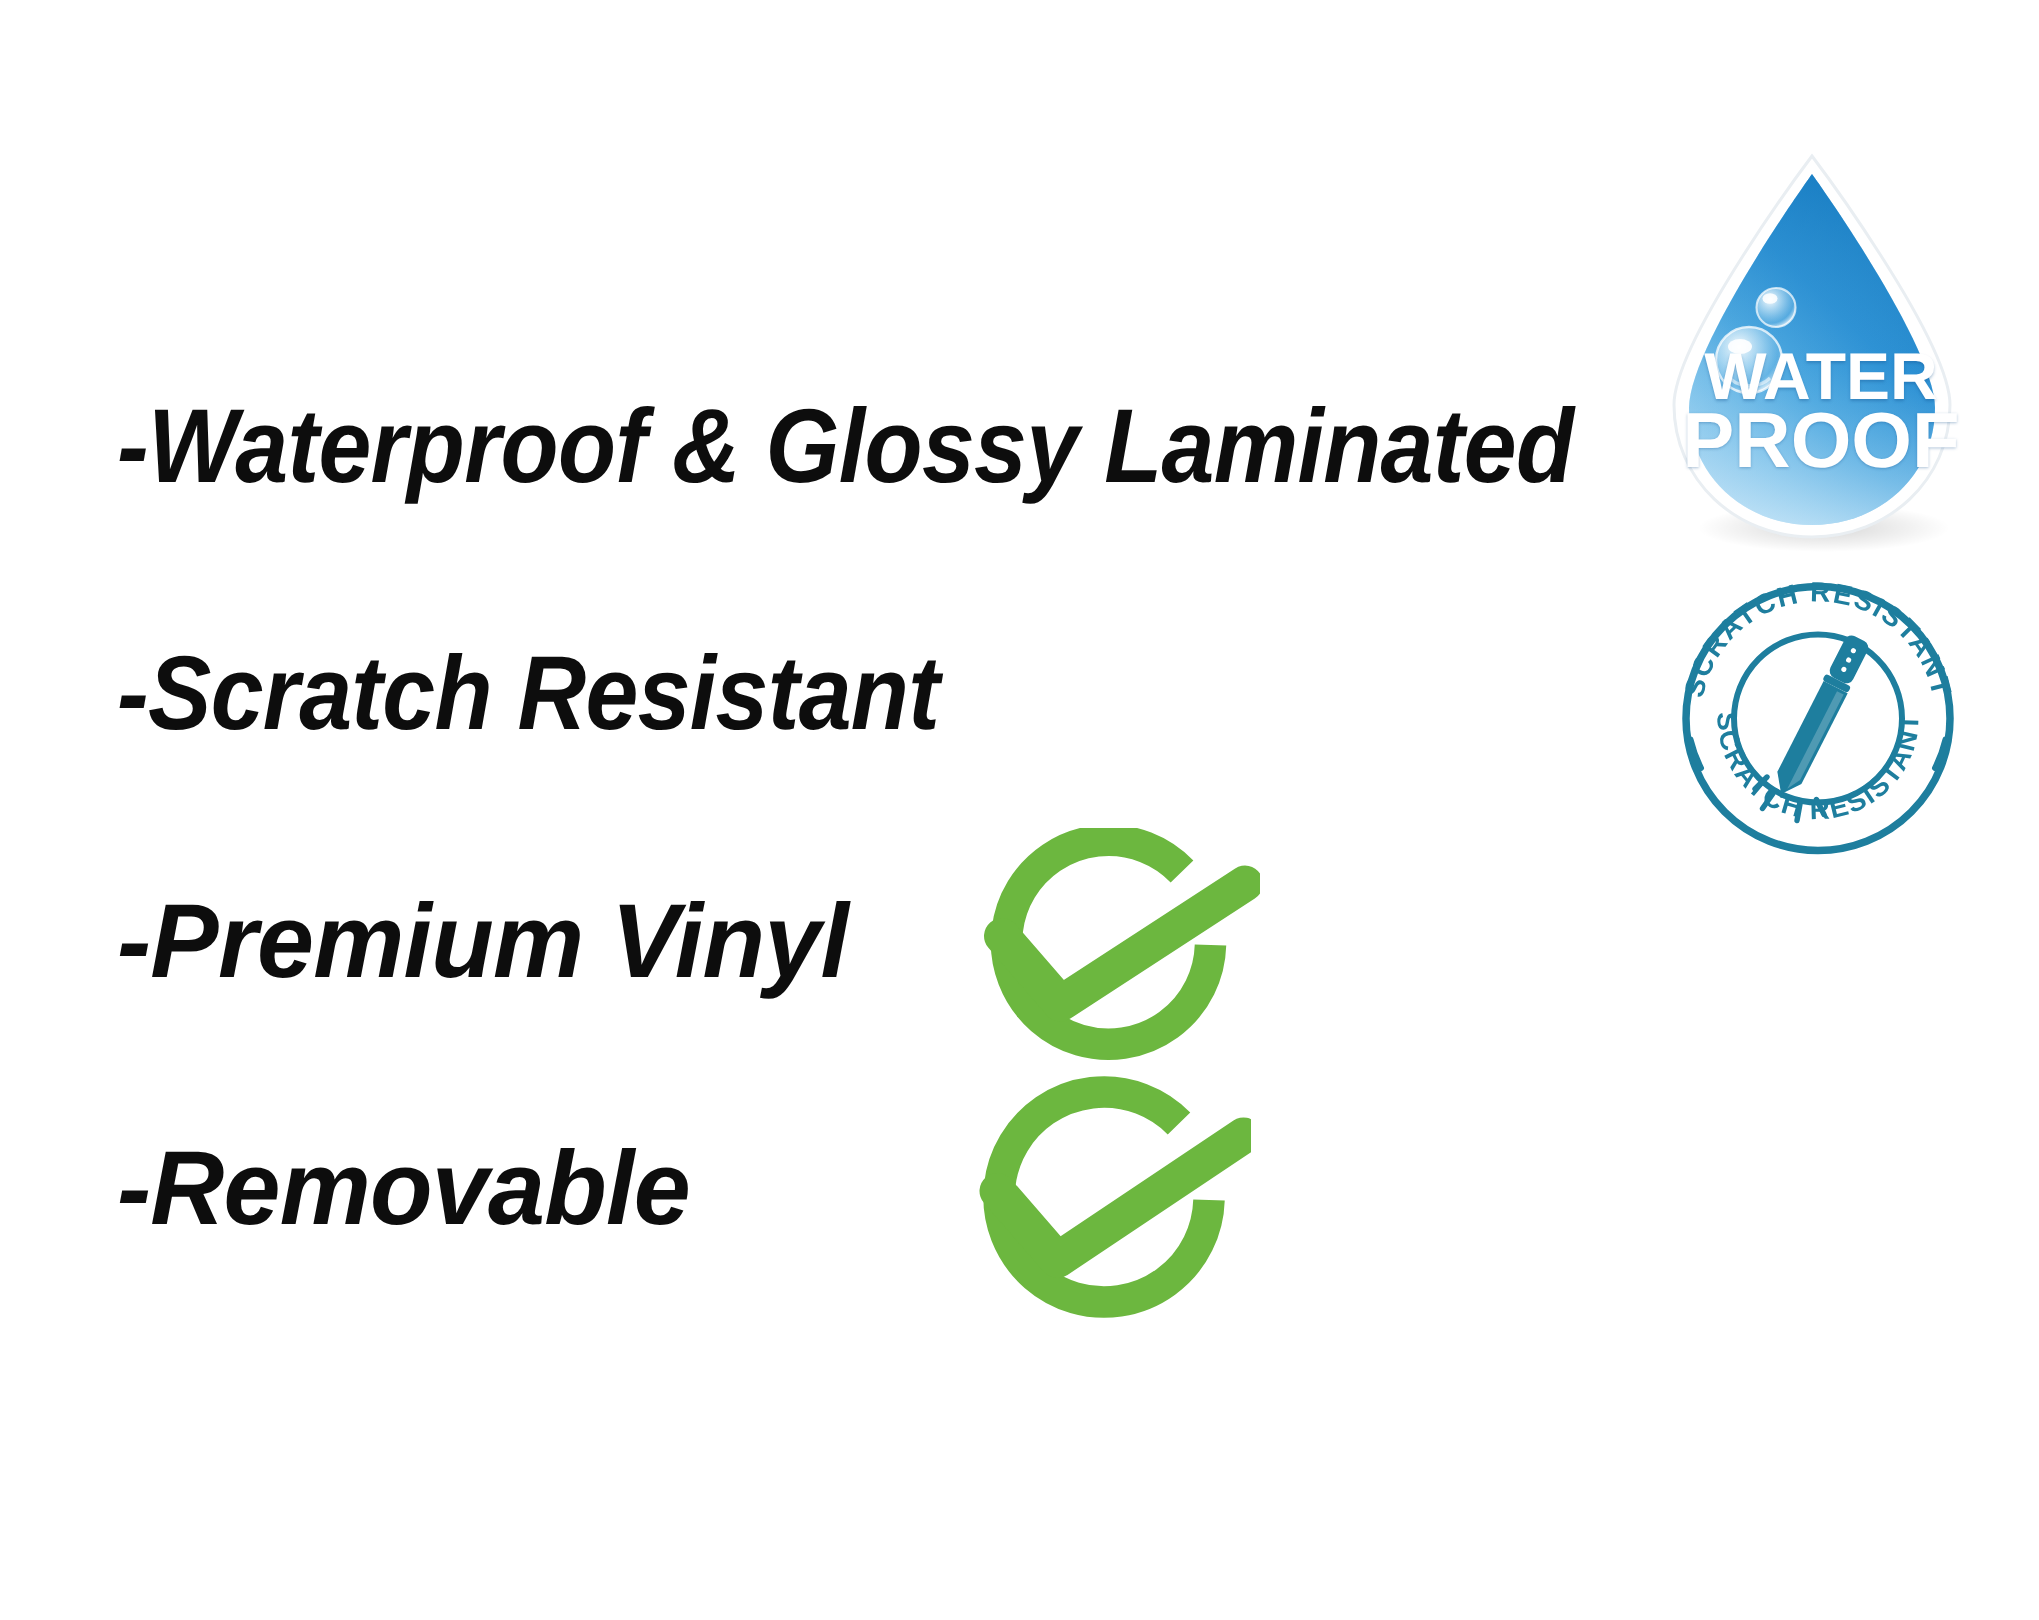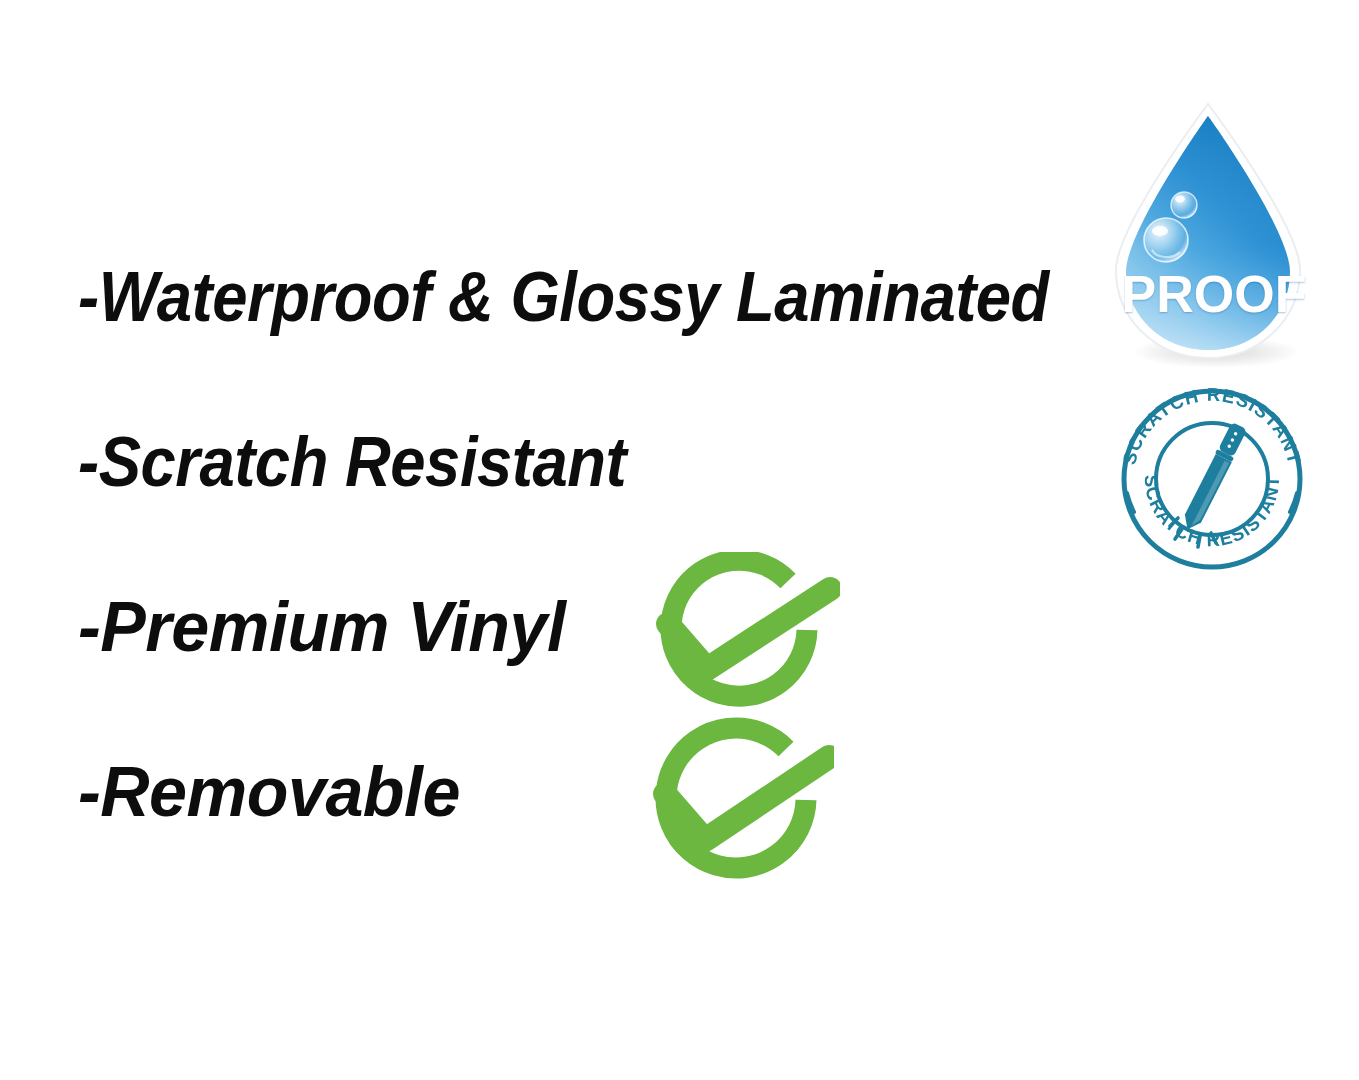--- a/index.html
+++ b/index.html
@@ -145,20 +145,21 @@
       <circle cx="86" cy="105" r="13" fill="url(#bubbleGrad)"></circle>
       <circle cx="86" cy="105" r="13" fill="none" stroke="#ffffff" stroke-opacity="0.7" stroke-width="1.4"></circle>
       <ellipse cx="82" cy="99" rx="5" ry="3.5" fill="#ffffff" fill-opacity="0.85"></ellipse>
 
       <circle cx="68" cy="140" r="22" fill="url(#bubbleGrad)"></circle>
       <circle cx="68" cy="140" r="22" fill="none" stroke="#ffffff" stroke-opacity="0.75" stroke-width="1.6"></circle>
       <ellipse cx="62" cy="131" rx="8" ry="5" fill="#ffffff" fill-opacity="0.9"></ellipse>
       <path d="M54 150 C58 158 74 160 82 152" fill="none" stroke="#ffffff" stroke-opacity="0.55" stroke-width="2.2"></path>
     </svg>
     <div class="wp-text">
+      <div class="wp-line l1">WATER</div>
       <div class="wp-line l2">PROOF</div>
     </div>
   </div>
 
   <div class="scratch-badge">
     <svg width="200" height="188" viewBox="0 0 200 188">
       <defs>
         <path id="arcTop" d="M 22 96 A 78 78 0 0 1 178 96"></path>
         <path id="arcBottom" d="M 33 96 A 67 67 0 0 0 167 96"></path>
       </defs>

